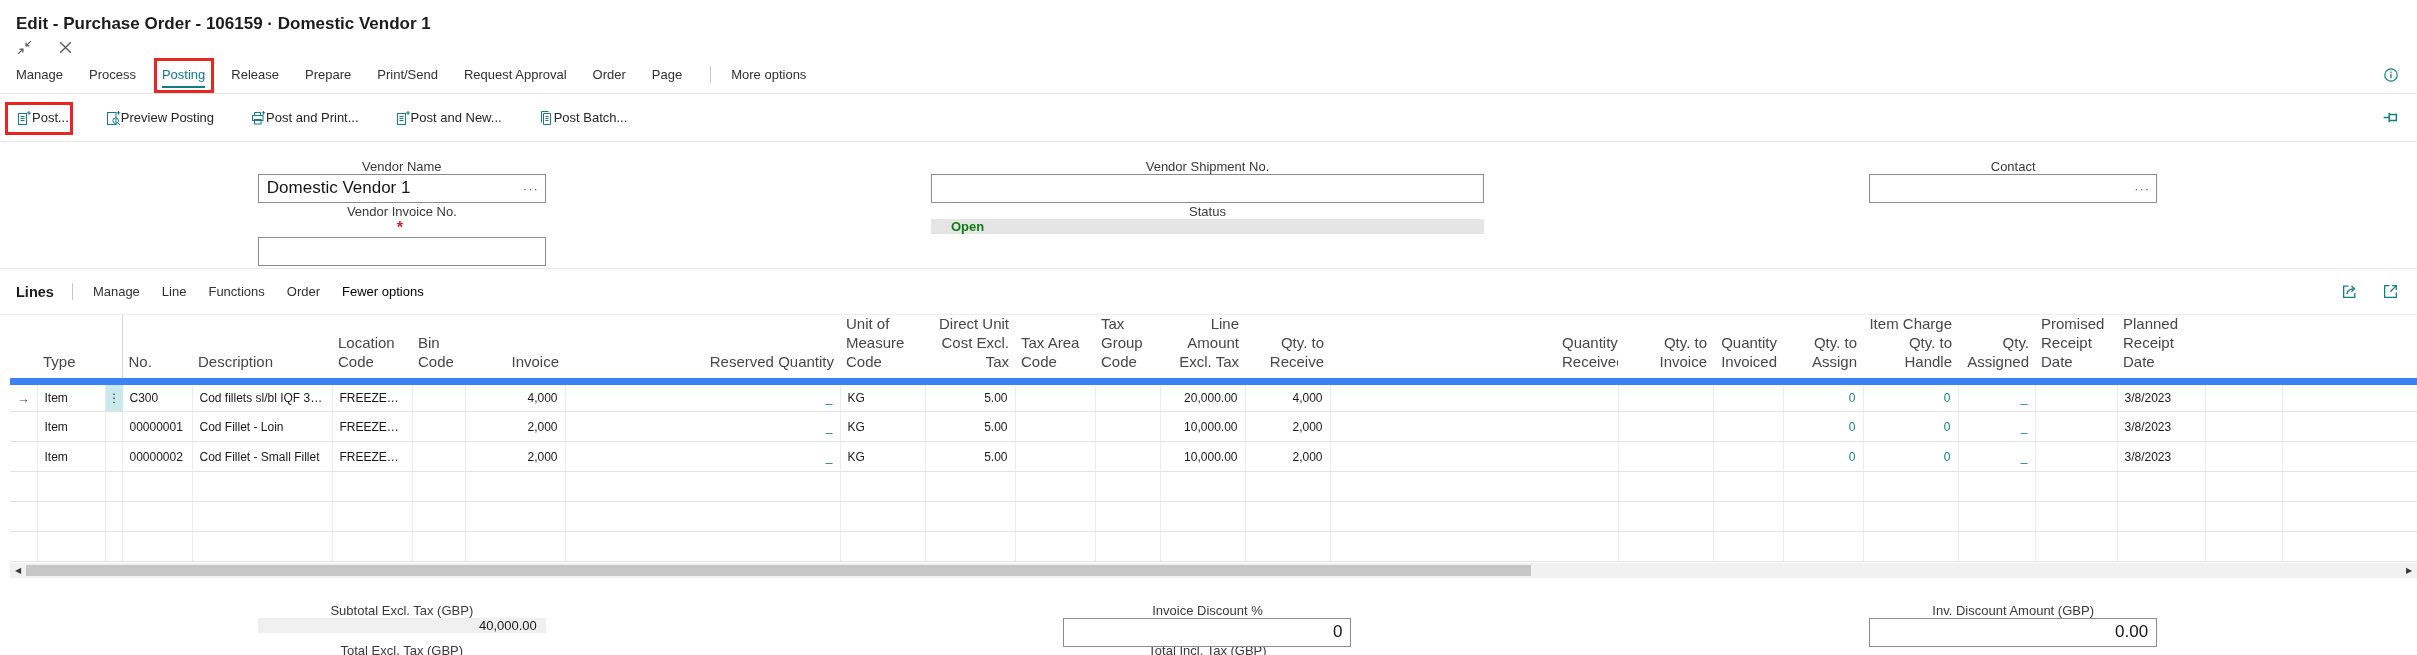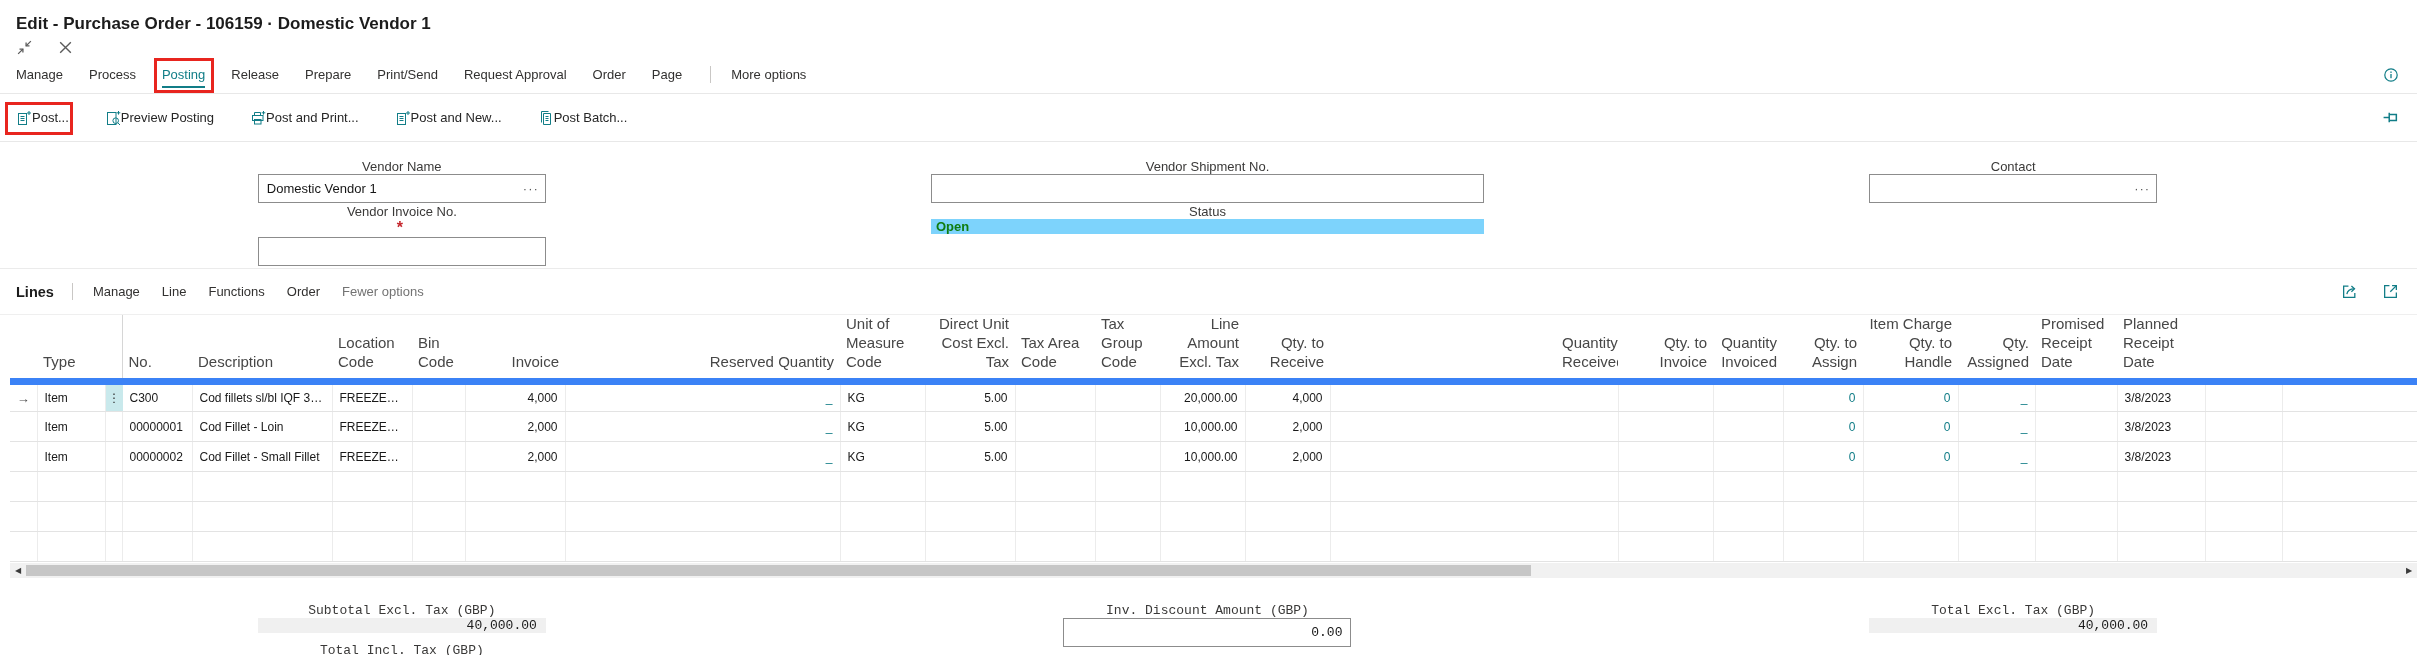--- a/index.html
+++ b/index.html
@@ -37,43 +37,43 @@
     border:3px solid #e8251f; pointer-events:none; }
 
   
   .form-section { height:126px; padding-top:17px; }
   .fgrid { display:grid; grid-template-columns:repeat(3,1fr); }
   .frow { display:flex; align-items:center; height:29px; margin:0 18px 16px 16px;flex-direction:column; }
   .flabel { font-size:13px; color:#3a3938; white-space:nowrap; }
   .leader { flex:1; height:2px; align-self:center; transform:translateY(4px); margin:0 8px;
     background:repeating-linear-gradient(90deg,#b9b7b4 0 2px,transparent 2px 8px); }
   .control { position:relative; display:flex; align-items:center; flex:0 0 auto; }
-  .input { width:288px; height:29px; border:1px solid #8c8c8c; font-family:inherit; font-size:13px;
+  .input { width:288px; height:29px; border:1px solid #8c8c8c; font-family:inherit; font-size:17px;
     color:#161616; padding:0 24px 1px 8px; background:#fff; }
   .input.plain { padding-right:8px; }
   .input.num-input { text-align:right; }
   .wide .input { width:553px; }
   .assist { position:absolute; right:7px; color:#5a5a5a; font-size:13px; letter-spacing:1px; cursor:pointer; }
   .field-icon { position:absolute; right:6px; display:inline-flex; color:#3c3c3c; cursor:pointer; }
   .req { color:#c5262c; font-weight:700; font-size:16px; margin:0 6px 0 2px; }
   .ro { width:288px; height:29px; background:#f0f0f0; display:flex; align-items:center;
     justify-content:flex-end; padding:0 9px; font-size:13px; color:#1a1a1a; }
   .wide .ro { width:553px; }
-  .status-box { width:553px; height:29px; background:#7dd3fc; display:flex; align-items:center;
-    padding:0 5px; }
+  .status-box { width:553px; height:29px; background:#e5e5e5; display:flex; align-items:center;
+    padding:0 20px; }
   .status-text { color:#107c10; font-weight:700; font-size:13px; }
 
   .hr { height:1px; background:#ebebeb; }
 
   
   .lines-bar { height:46px; display:flex; align-items:center; padding:0 18px 0 16px;
     border-bottom:1px solid #efefef; }
   .lines-title { font-size:14.5px; font-weight:700; color:#1c1c1c; margin-right:16px; }
   .lines-bar .menu-item { margin-right:22px; }
-  .lines-bar .more { color:#737373; }
+  .lines-bar .more { color:#000000; }
   .lines-bar .bar-icon { margin-left:24px; }
 
   
   .table-wrap { padding-left:10px; }
   table { border-collapse:collapse; table-layout:fixed; width:2407px; font-size:12px; }
   thead th { height:54px; vertical-align:bottom; text-align:left; font-weight:400; font-size:15px;
     color:#474747; line-height:1.25; padding:0 6px 7px 6px; border-bottom:7px solid #3b82f6;
     overflow:hidden; cursor:pointer; }
   thead th.num { text-align:right; }
   .narrow { display:inline-block; width:50px; text-align:right; }
@@ -90,21 +90,21 @@
 
   
   .hscroll { position:relative; height:15px; background:#f1f1f1; margin-top:1px;
     display:flex; align-items:center; justify-content:space-between; }
   .scroll-arrow { width:16px; text-align:center; font-size:8px; color:#3a3a3a; cursor:pointer; }
   .scroll-thumb { position:absolute; left:16px; width:1505px; top:2px; bottom:2px;
     background:#c6c6c6; cursor:grab; }
 
   
   .totals { padding-top:25px; }
-  .totals .frow { margin-bottom:11px;font-family:Liberation Mono, monospace; }
+  .totals .frow { margin-bottom:11px; }
   svg { display:block; }
 </style>
 </head>
 <body>
 
 <div class="page">
 
   <div class="titlebar">
     <div class="page-title">Edit - Purchase Order - 106159 · Domestic Vendor 1</div>
     <div class="win-icons">
@@ -509,20 +509,27 @@
     </div>
   </div>
 
   <div class="totals fgrid">
     <div class="frow">
       <span class="flabel">Subtotal Excl. Tax (GBP)</span>
       <span class="leader"></span>
       <span class="ro">40,000.00</span>
     </div>
     <div class="frow">
+      <span class="flabel">Invoice Discount %</span>
+      <span class="leader"></span>
+      <span class="control">
+        <input class="input plain num-input" type="text" value="0" style="">
+      </span>
+    </div>
+    <div class="frow">
       <span class="flabel">Inv. Discount Amount (GBP)</span>
       <span class="leader"></span>
       <span class="control">
         <input class="input plain num-input" type="text" value="0.00" style="">
       </span>
     </div>
     <div class="frow">
       <span class="flabel">Total Excl. Tax (GBP)</span>
       <span class="leader"></span>
       <span class="ro">40,000.00</span>

